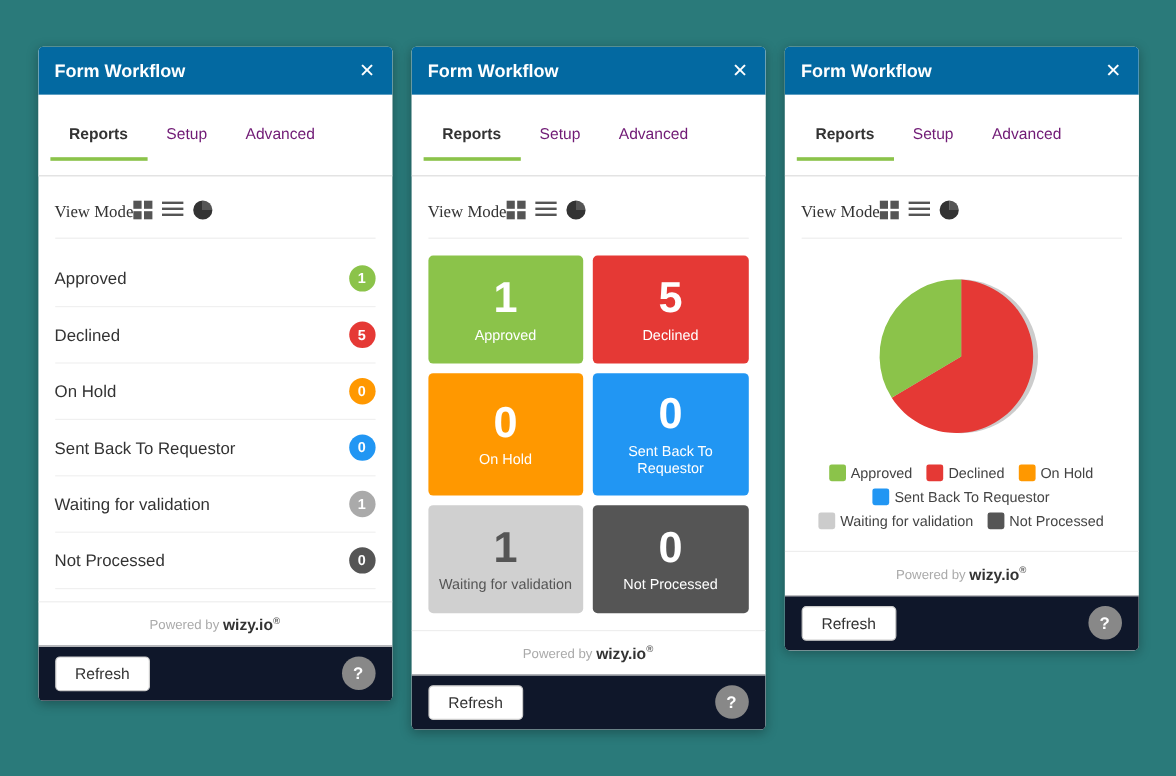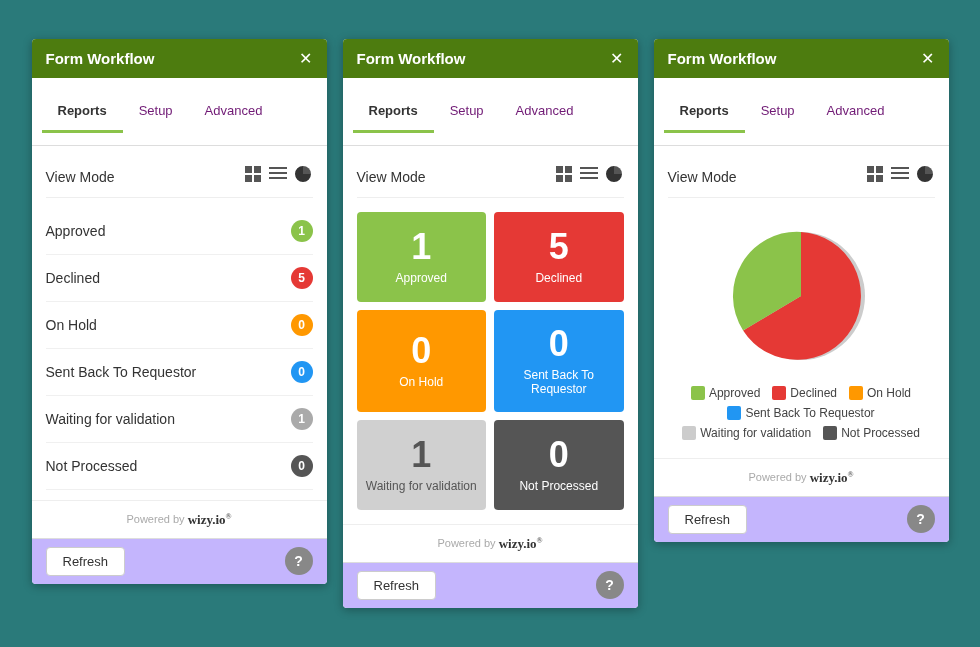--- a/index.html
+++ b/index.html
@@ -20,21 +20,21 @@
     .panel {
       background: #fff;
       border-radius: 4px;
       overflow: hidden;
       width: 295px;
       display: flex;
       flex-direction: column;
       box-shadow: 0 2px 10px rgba(0,0,0,0.3);
     }
     .panel-header {
-      background: #4d7c0f;
+      background: #0369a1;
       color: #fff;
       display: flex;
       align-items: center;
       justify-content: space-between;
       padding: 10px 14px;
       font-size: 15px;
       font-weight: bold;
     }
     .panel-header-title {
       font-size: 15px;
@@ -67,24 +67,24 @@
       font-weight: bold;
     }
     .panel-body {
       padding: 10px 14px;
       flex: 1;
     }
     
     .view-mode-row {
       display: flex;
       align-items: center;
-      justify-content: space-between;
       padding: 8px 0;
       border-bottom: 1px solid #eee;
       margin-bottom: 10px;
+      font-family: Liberation Serif, serif;
     }
     .view-mode-label {
       font-size: 14px;
       color: #333;
     }
     .view-mode-icons {
       display: flex;
       gap: 6px;
       align-items: center;
     }
@@ -163,30 +163,29 @@
       border-top: 1px solid #eee;
     }
     .powered-by {
       font-size: 11px;
       color: #aaa;
     }
     .powered-by span.wizy {
       font-weight: bold;
       font-size: 13px;
       color: #333;
-      font-family: Liberation Serif, serif;
     }
     .powered-by sup { font-size: 8px; color: #666; }
     
     .panel-actions {
       display: flex;
       align-items: center;
       justify-content: space-between;
       padding: 8px 14px;
-      background: #c4b5fd;
+      background: #0f172a;
       border-top: 1px solid #ddd;
     }
     .btn-refresh {
       background: #fff;
       border: 1px solid #ccc;
       border-radius: 4px;
       padding: 6px 16px;
       font-size: 13px;
       cursor: pointer;
       color: #333;

